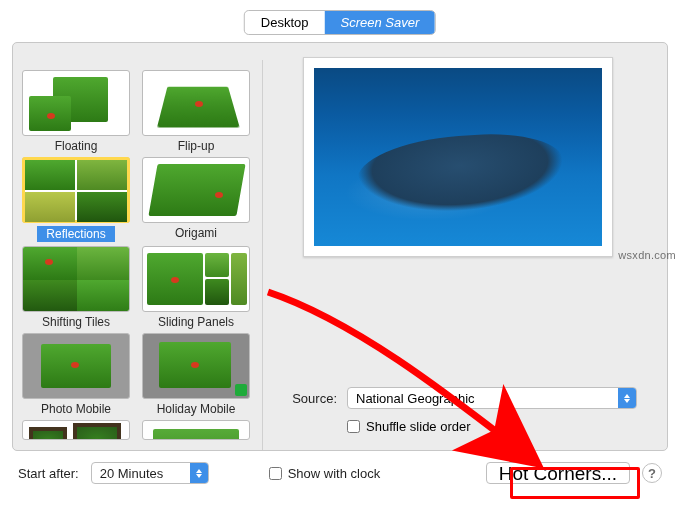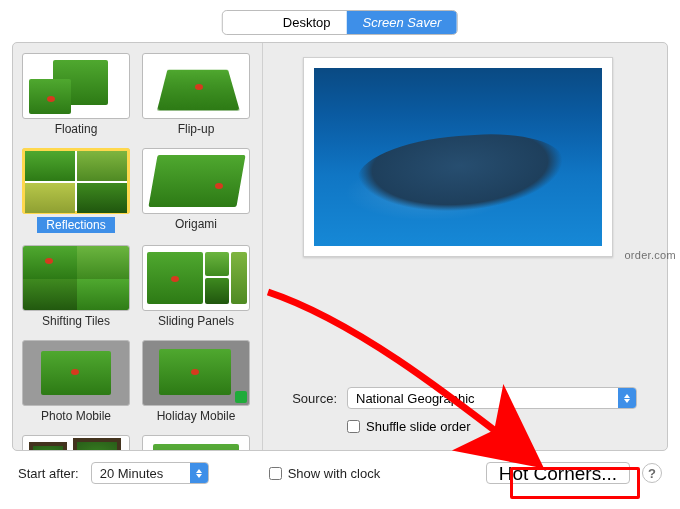--- a/index.html
+++ b/index.html
@@ -8,33 +8,32 @@
     --window:#ececec;
     --border:#bcbcbc;
   }
   *{box-sizing:border-box;font-family:-apple-system,"Helvetica Neue",Arial,sans-serif;font-size:13px;}
   body{margin:0;background:#fff;}
   .frame{width:680px;height:509px;position:relative;overflow:hidden;background:#fff;}
   .seg{
     position:absolute;left:50%;top:10px;transform:translateX(-50%);
     display:flex;border:1px solid var(--border);border-radius:5px;overflow:hidden;
     background:#fff;
-    padding-left:44px;
   }
   .seg button{border:none;background:transparent;padding:4px 16px;font-size:13px;cursor:pointer;}
   .seg button.active{background:var(--blue);color:#fff;font-style:italic;}
   .pane{
     position:absolute;left:12px;top:42px;right:12px;bottom:58px;
     border:1px solid #c7c7c7;border-radius:5px;background:var(--window);
     display:flex;
   }
   .list{
     width:250px;border-right:1px solid #d0d0d0;padding:10px 8px 0 8px;
     overflow:hidden;
-    display:flex;flex-direction:column;gap:12px;
+    display:flex;flex-direction:column;gap:4px;margin-top:17px;
   }
   .row{display:flex;gap:10px;}
   .cell{
     width:110px;display:flex;flex-direction:column;align-items:center;gap:3px;
   }
   .thumb{
     width:108px;height:66px;border:1px solid #bbb;border-radius:3px;
     background:#fff;position:relative;overflow:hidden;
   }
   .label{font-size:12px;color:#2b2b2b;white-space:nowrap;}
@@ -297,14 +296,14 @@
 
   <svg class="arrow" width="310" height="200">
     <defs>
       <marker id="ah" markerWidth="14" markerHeight="14" refX="10" refY="6" orient="auto">
         <path d="M0,0 L12,6 L0,12 L3,6 Z" fill="#ff0000"></path>
       </marker>
     </defs>
     <path d="M10,10 C100,40 200,120 275,178" stroke="#ff0000" stroke-width="7" fill="none" marker-end="url(#ah)"></path>
   </svg>
 
-  <span class="watermark">order.com</span>
+  <span class="watermark">wsxdn.com</span>
 </div>
 
 </body></html>

